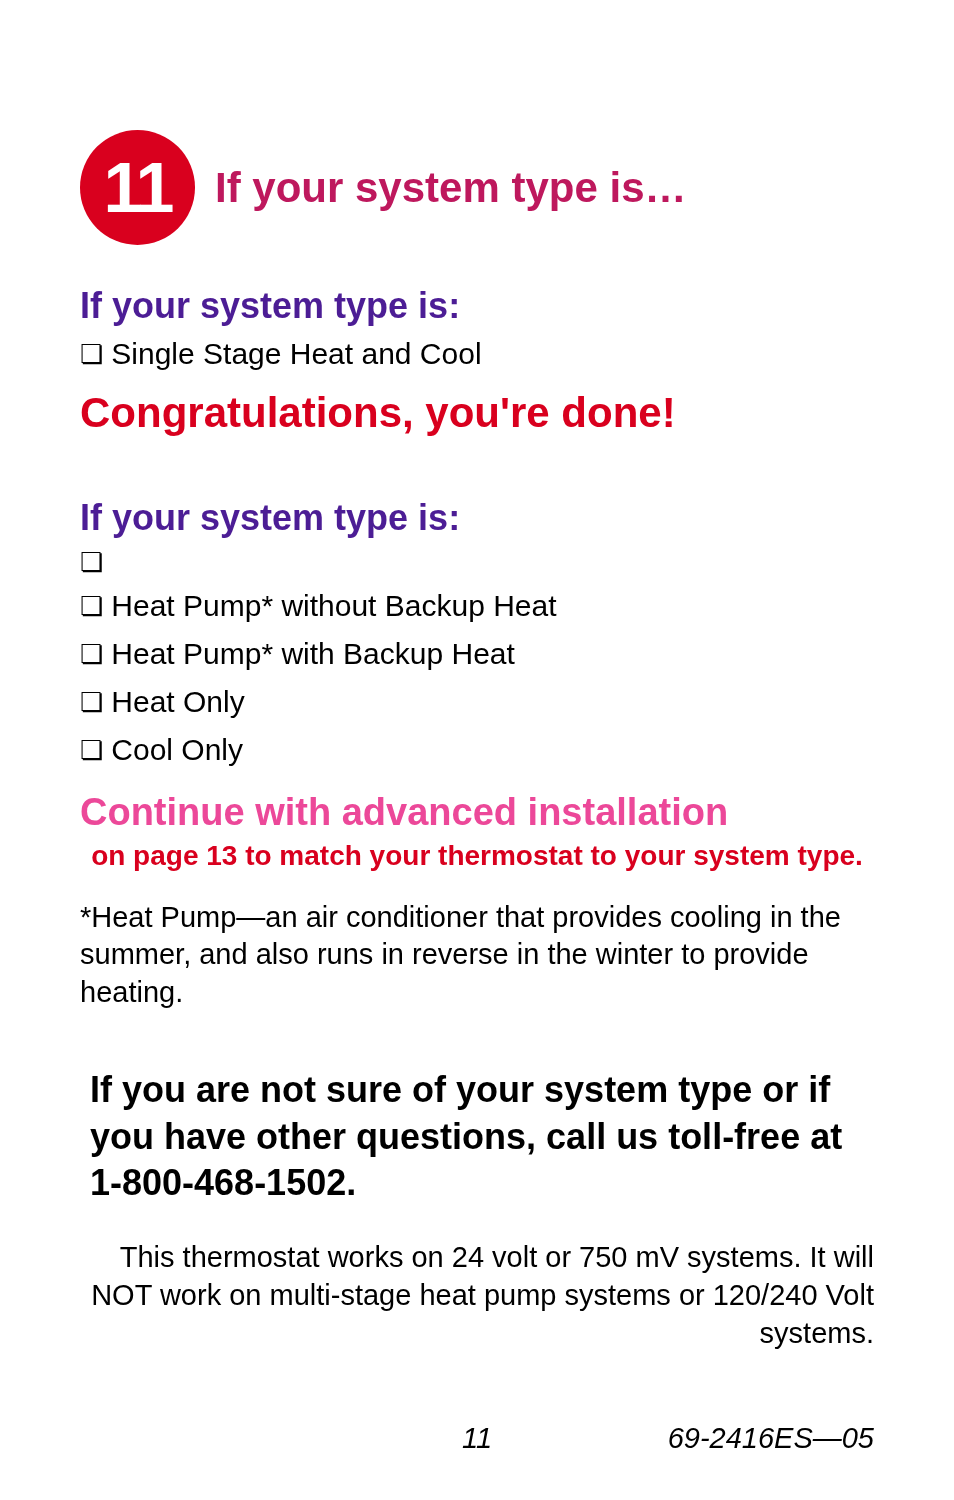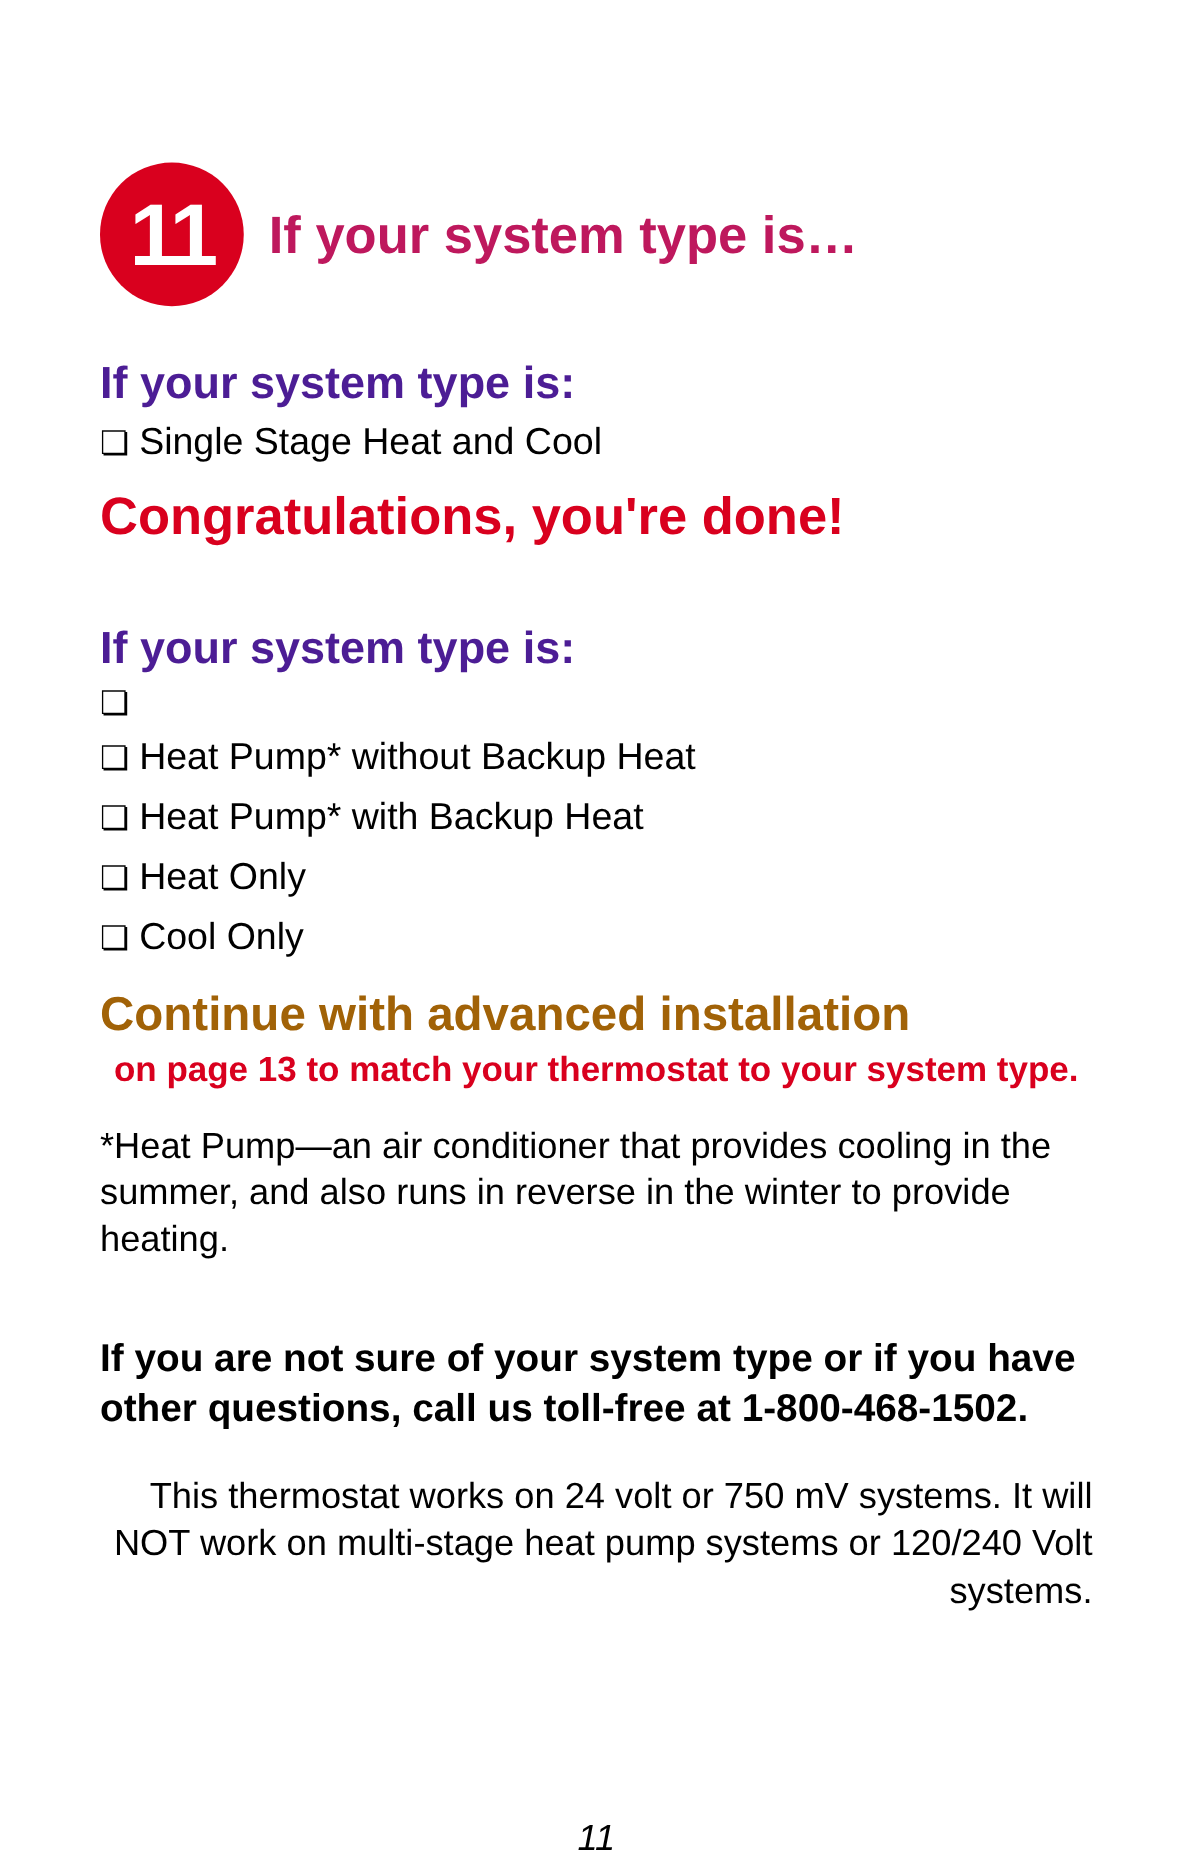--- a/index.html
+++ b/index.html
@@ -69,44 +69,45 @@
       margin-top: 18px;
       margin-bottom: 60px;
     }
     .section2 {
       margin-top: 45px;
     }
     .section2 .checkbox-item {
       margin-bottom: 14px;
     }
     .continue-heading {
-      color: #a16207;
+      color: #ec4899;
       font-size: 38px;
       font-weight: bold;
       margin-top: 25px;
       line-height: 1.1;
     }
     .continue-sub {
       color: #d9001e;
       font-size: 28px;
       font-weight: bold;
       line-height: 1.25;
       margin-top: 4px;
       text-align: center;
     }
     .footnote {
       font-size: 29px;
       margin-top: 26px;
       line-height: 1.3;
     }
     .bold-block {
-      font-size: 31px;
+      font-size: 36px;
       font-weight: bold;
       margin-top: 55px;
       line-height: 1.3;
+      margin-left: 10px;
     }
     .info-block {
       font-size: 29px;
       margin-top: 32px;
       line-height: 1.3;
       text-align: right;
     }
     .footer {
       position: absolute;
       bottom: 45px;
@@ -171,13 +172,14 @@
 
   <div class="footnote">*Heat Pump—an air conditioner that provides cooling in the summer, and also runs in reverse in the winter to provide heating.</div>
 
   <div class="bold-block">If you are not sure of your system type or if you have other questions, call us toll-free at 1-800-468-1502.</div>
 
   <div class="info-block">This thermostat works on 24 volt or 750 mV systems. It will NOT work on multi-stage heat pump systems or 120/240 Volt systems.</div>
 </div>
 
 <div class="footer">
   <span class="page-number">11</span>
+  <span class="doc-code">69-2416ES—05</span>
 </div>
 
 </body></html>

